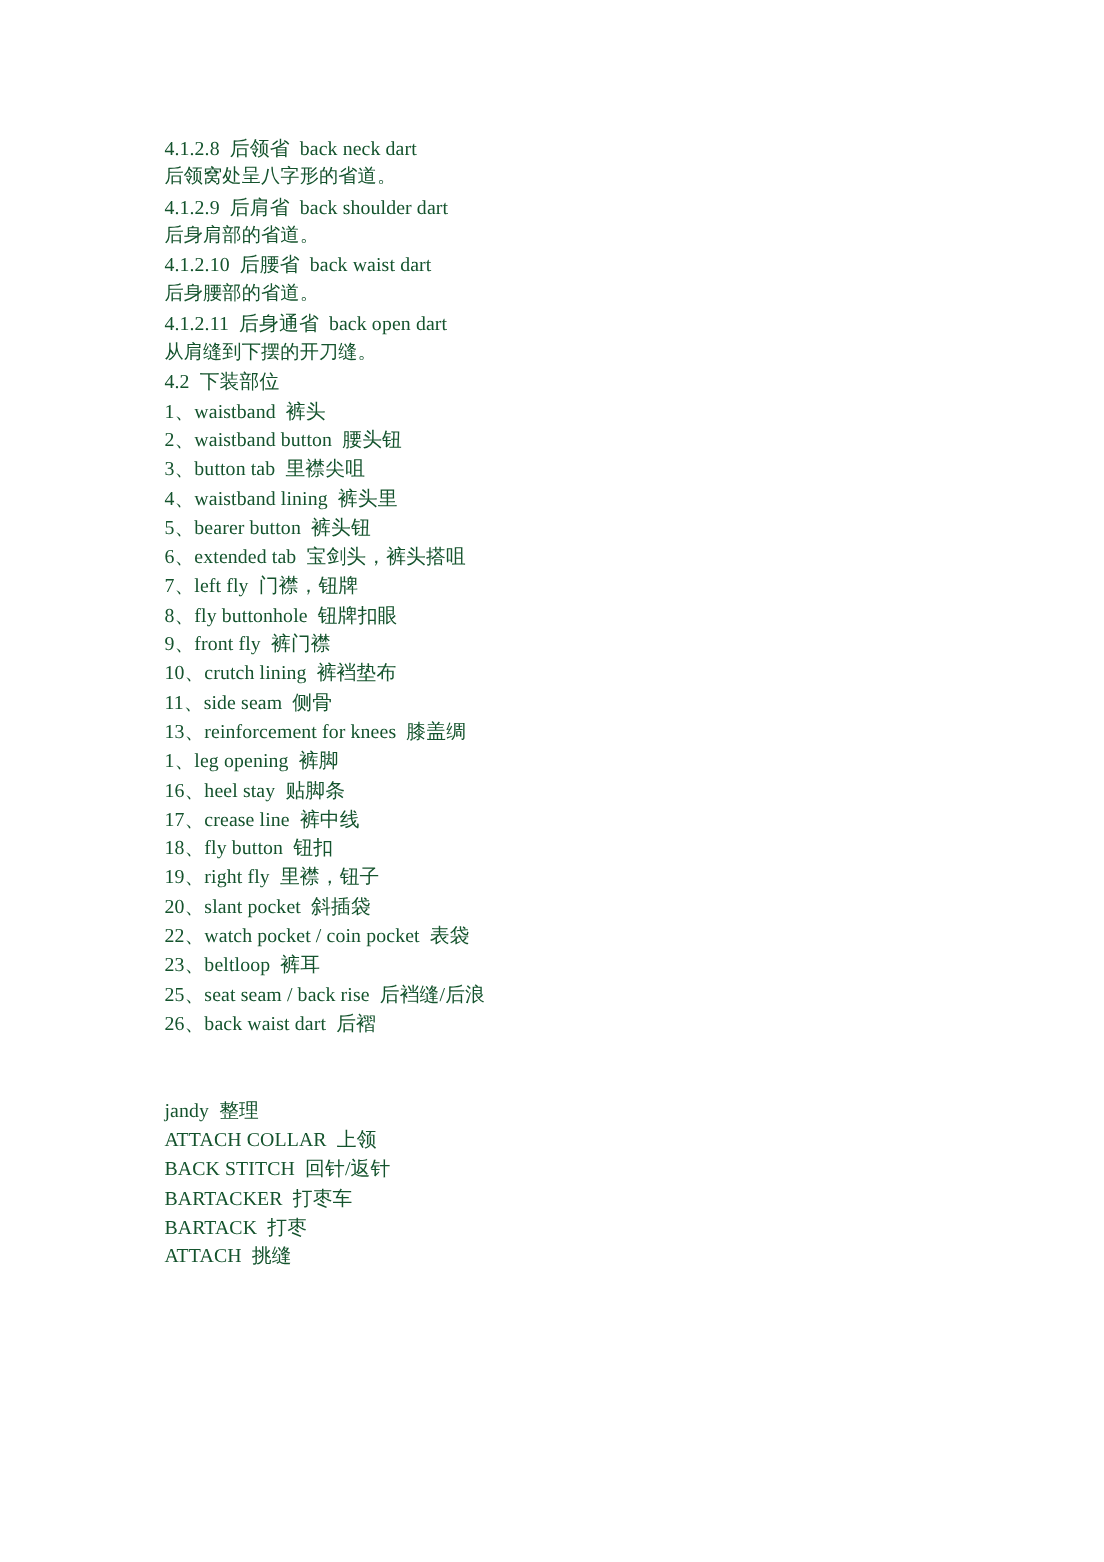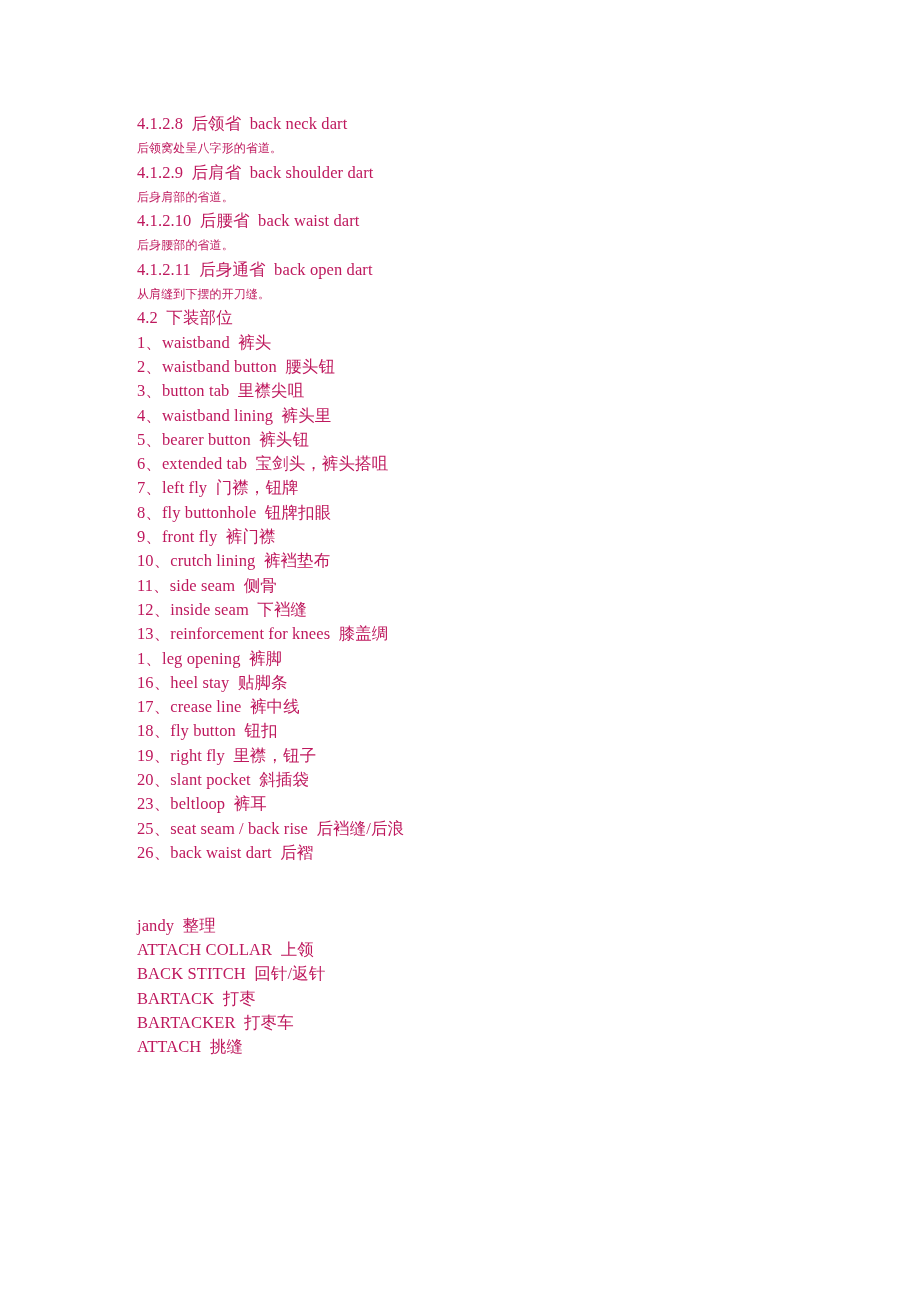--- a/index.html
+++ b/index.html
@@ -25,25 +25,25 @@
     padding-right: 60px;
   }
   .doc-body {
     color: #1b7a36;
   }
   .line {
     font-size: 16.5px;
     line-height: 24.3px;
     height: 24.3px;
     white-space: pre;
-    color: #be185d;
+    color: #14532d;
     letter-spacing: 0.1px;
   }
   .line.cn {
-    font-size: 12px;
+    font-size: 16px;
   }
   .spacer {
     height: 24.3px;
   }
   .spacer.big {
     height: 48.6px;
   }
   .section-block {
     display: block;
   }
@@ -71,38 +71,38 @@
       <div class="line">2、waistband button  腰头钮</div>
       <div class="line">3、button tab  里襟尖咀</div>
       <div class="line">4、waistband lining  裤头里</div>
       <div class="line">5、bearer button  裤头钮</div>
       <div class="line">6、extended tab  宝剑头，裤头搭咀</div>
       <div class="line">7、left fly  门襟，钮牌</div>
       <div class="line">8、fly buttonhole  钮牌扣眼</div>
       <div class="line">9、front fly  裤门襟</div>
       <div class="line">10、crutch lining  裤裆垫布</div>
       <div class="line">11、side seam  侧骨</div>
-      <div class="line">12、inside seam  下裆缝</div>
       <div class="line">13、reinforcement for knees  膝盖绸</div>
       <div class="line">1、leg opening  裤脚</div>
       <div class="line">16、heel stay  贴脚条</div>
       <div class="line">17、crease line  裤中线</div>
       <div class="line">18、fly button  钮扣</div>
       <div class="line">19、right fly  里襟，钮子</div>
       <div class="line">20、slant pocket  斜插袋</div>
+      <div class="line">22、watch pocket / coin pocket  表袋</div>
       <div class="line">23、beltloop  裤耳</div>
       <div class="line">25、seat seam / back rise  后裆缝/后浪</div>
       <div class="line">26、back waist dart  后褶</div>
     </div>
 
     <div class="spacer big"></div>
 
     <div class="section-block">
       <div class="line">jandy  整理</div>
       <div class="line">ATTACH COLLAR  上领</div>
       <div class="line">BACK STITCH  回针/返针</div>
+      <div class="line">BARTACKER  打枣车</div>
       <div class="line">BARTACK  打枣</div>
-      <div class="line">BARTACKER  打枣车</div>
       <div class="line">ATTACH  挑缝</div>
     </div>
 
   </div>
 </div>
 
 </body></html>

